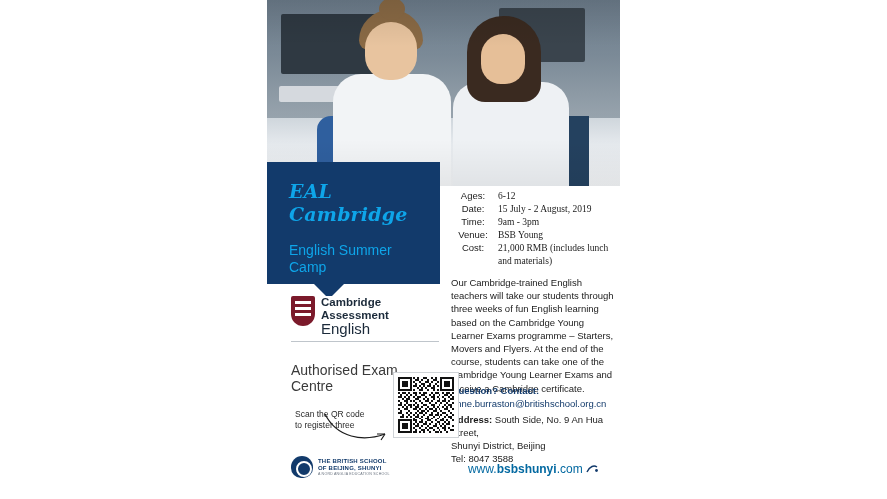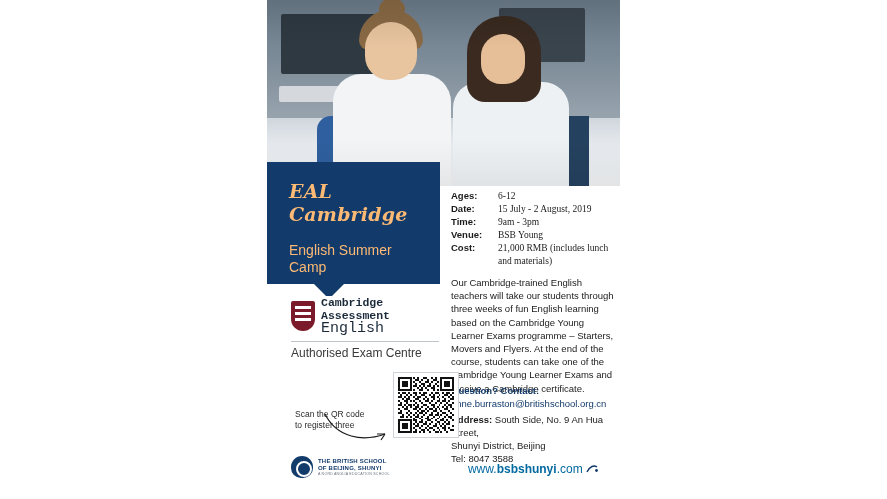--- a/index.html
+++ b/index.html
@@ -110,21 +110,21 @@
   }
 
   
   .navy {
     position: absolute;
     left: 0;
     top: 162px;
     width: 173px;
     height: 122px;
     background: #123a6b;
-    color: #fdba74;
+    color: #0ea5e9;
     text-decoration: underline;
   }
   .navy .tail {
     position: absolute;
     left: 46px;
     bottom: -15px;
     width: 0; height: 0;
     border-left: 16px solid transparent;
     border-right: 16px solid transparent;
     border-top: 16px solid #123a6b;
@@ -156,21 +156,21 @@
     position: absolute;
     left: 184px;
     top: 190px;
     width: 162px;
     font-size: 9.5px;
     line-height: 12.6px;
     color: #1b1b1b;
   }
   .details table { border-collapse: collapse; }
   .details td { vertical-align: top; padding: 0 0 0.5px 0; }
-  .details td.k { font-weight: 700; width: 44px; }
+  .details td.k { font-weight: 400; width: 44px; text-align: center; }
   .details td.v { padding-left: 3px; font-family: Liberation Serif, serif; }
 
   .para {
     position: absolute;
     left: 184px;
     top: 276px;
     width: 165px;
     font-size: 9.5px;
     line-height: 13.2px;
     color: #1b1b1b;
@@ -202,23 +202,21 @@
   
   .camb {
     position: absolute;
     left: 24px;
     top: 296px;
     width: 148px;
     background: #ffffff;
   }
   .camb .row {
     display: flex;
-    align-items: center;
     gap: 6px;
-    font-family: Liberation Mono, monospace;
   }
   .camb .shield {
     width: 24px; height: 30px;
     background: #7b1a2b;
     border-radius: 2px 2px 12px 12px;
     position: relative;
     flex: none;
   }
   .camb .shield:before {
     content: "";
@@ -228,22 +226,22 @@
   }
   .camb .txt1 {
     font-size: 11.5px; font-weight: 700; color: #1b2a3a; line-height: 13px;
   }
   .camb .txt2 {
     font-size: 15px; font-weight: 400; color: #1b2a3a; line-height: 13px;
   }
   .camb .rule {
     margin-top: 6px;
     border-top: 1px solid #bfc5cb;
-    padding-top: 4px;
-    font-size: 12px;
+    padding-top: 20px;
+    font-size: 14px;
     color: #3a3a3a;
   }
 
   
   .qrwrap {
     position: absolute;
     left: 126px;
     top: 372px;
     width: 66px;
     height: 66px;

